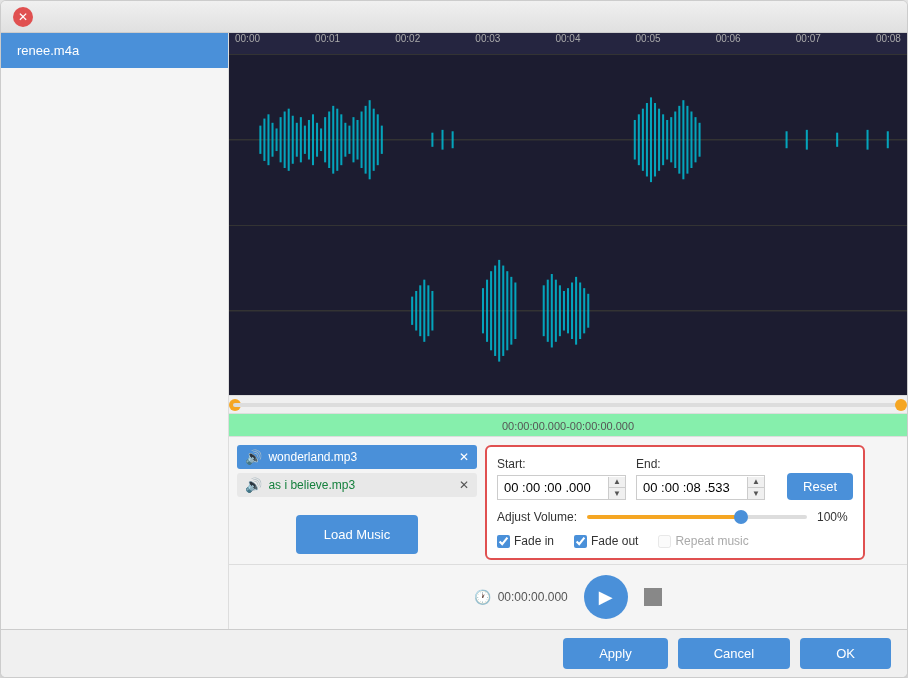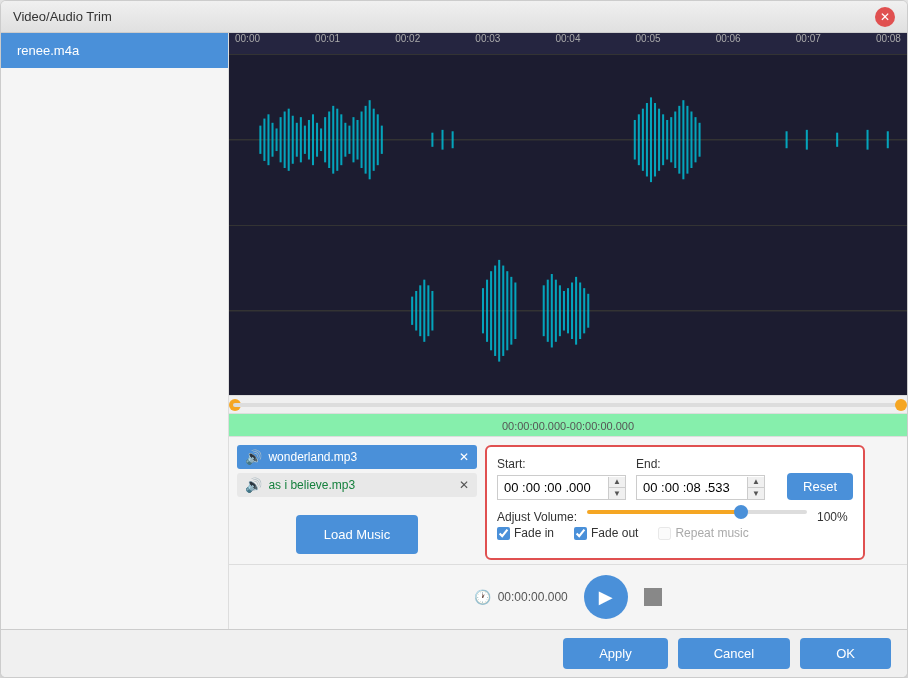--- a/index.html
+++ b/index.html
@@ -276,23 +276,23 @@
       border: none;
       border-radius: 4px;
       padding: 6px 16px;
       font-size: 13px;
       cursor: pointer;
       align-self: flex-end;
       margin-left: auto;
     }
     .volume-row {
       display: flex;
-      align-items: flex-start;
+      align-items: center;
       gap: 10px;
-      margin-bottom: 2px;
+      margin-bottom: 10px;
     }
     .volume-label {
       font-size: 12px;
       color: #333;
     }
     .volume-slider-track {
       flex: 1;
       height: 4px;
       background: linear-gradient(to right, #f5a623 0%, #f5a623 70%, #ddd 70%);
       border-radius: 2px;
@@ -400,21 +400,20 @@
       align-items: flex-end;
       margin-bottom: 10px;
     }
   </style>
 </head>
 <body>
 
 <div class="window">
 
   <div class="title-bar">
-    <span class="title-bar-text">Video/Audio Trim</span>
     <div class="title-bar-close">
       <span>✕</span>
     </div>
   </div>
 
   <div class="main-content">
 
     <div class="sidebar">
       <div class="sidebar-item">
         <span>renee.m4a</span>

